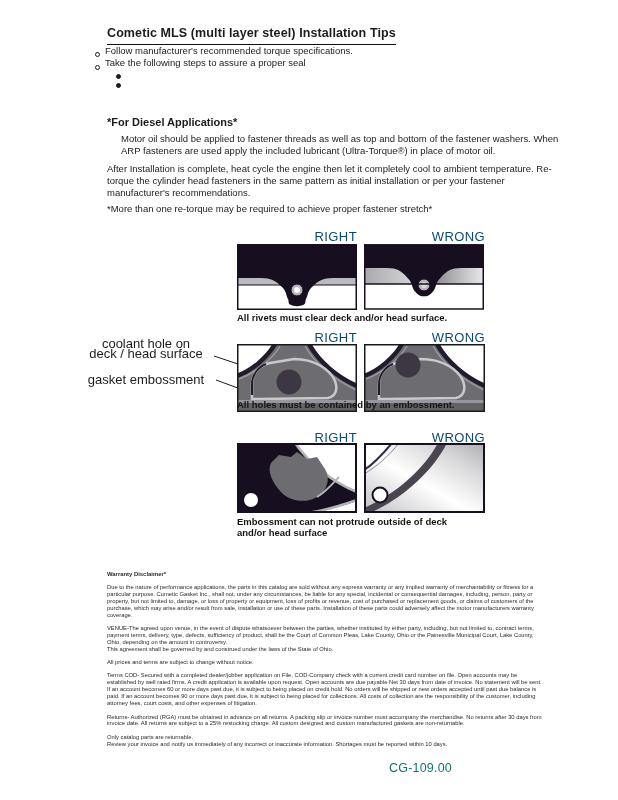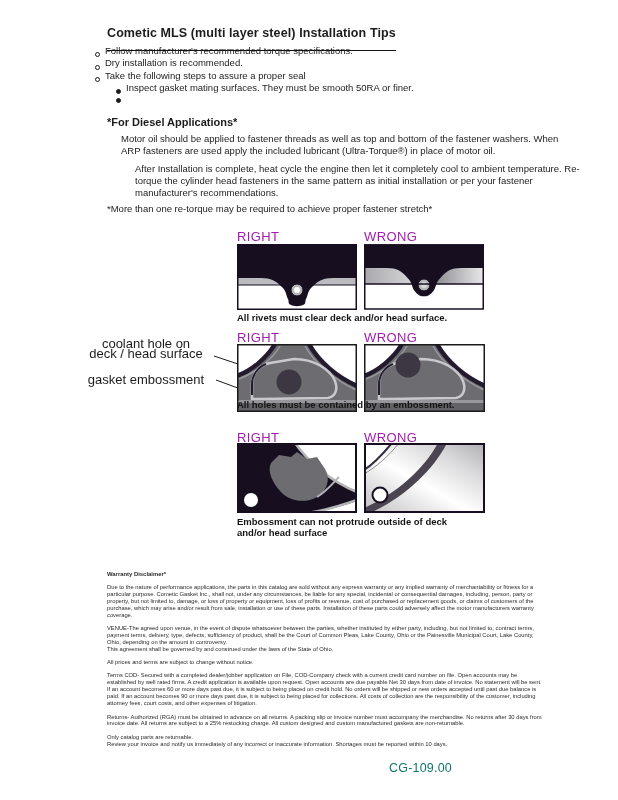--- a/index.html
+++ b/index.html
@@ -10,37 +10,37 @@
     font-family:"Liberation Sans", sans-serif;
     color:#1c1c1c;
     overflow:hidden;
   }
   .abs{position:absolute;}
   
   .title{
     left:107px;top:26px;
     font-size:12.5px;font-weight:bold;
     border-bottom:1.6px solid #111;
-    padding-bottom:10px;
+    padding-bottom:4px;
     letter-spacing:.1px;
   }
   .tips{left:95px;top:45px;width:470px;font-size:9.5px;line-height:12.3px;}
   .tip-row{display:flex;align-items:flex-end;}
   .tip-row.sub{padding-left:21px;}
   .marker{flex:0 0 auto;width:3px;height:3px;border-radius:50%;margin:4px 5px 0 0;}
   .marker.open{border:1px solid #1c1c1c;}
   .marker.fill{background:#1c1c1c;border:1px solid #1c1c1c;}
   
   .diesel-head{left:107px;top:116px;font-size:11px;font-weight:bold;text-align:right;}
   .para{left:107px;width:452px;font-size:9.5px;line-height:12px;}
   .p1{top:133px;margin-left:14px;}
-  .p2{top:163px;margin-left:28px;}
+  .p2{top:163px;}
   .p3{top:203px;}
   
-  .dlabel{width:120px;text-align:left;font-size:13px;letter-spacing:.4px;color:#a21caf;}
+  .dlabel{width:120px;text-align:right;font-size:13px;letter-spacing:.4px;color:#0c4a6e;}
   .dbox{width:120px;height:66px;}
   .caption{left:237px;font-size:9.5px;font-weight:bold;line-height:10.5px;color:#151515;}
   .pre{white-space:pre-line;}
   .annot{width:132px;text-align:center;font-size:13px;line-height:9.8px;color:#1c1c1c;}
   
   .warranty{left:107px;top:571px;width:437px;font-size:5.8px;line-height:6.9px;color:#2a2a2a;}
   .warranty h4{margin:0 0 6px 0;font-size:5.9px;}
   .warranty p{margin:0 0 6.5px 0;}
   
   .pagecode{left:389px;top:761px;font-size:12.5px;color:#0f766e;letter-spacing:.2px;}
@@ -52,29 +52,24 @@
 
   <div class="abs title">Cometic MLS (multi layer steel) Installation Tips</div>
 
   <div class="abs tips">
     <div class="tip-row">
       <span class="marker open"></span>
       <span>Follow manufacturer's recommended torque specifications.</span>
     </div>
     <div class="tip-row">
       <span class="marker open"></span>
-      <span>Dry installation is recommended.</span>
-    </div>
-    <div class="tip-row">
-      <span class="marker open"></span>
       <span>Take the following steps to assure a proper seal</span>
     </div>
     <div class="tip-row sub">
       <span class="marker fill"></span>
-      <span>Inspect gasket mating surfaces.  They must be smooth 50RA or finer.</span>
     </div>
     <div class="tip-row sub">
       <span class="marker fill"></span>
     </div>
   </div>
 
   <div class="abs diesel-head">*For Diesel Applications*</div>
   <div class="abs para p1">Motor oil should be applied to fastener threads as well as top and bottom of the fastener washers. When ARP fasteners are used apply the included lubricant (Ultra-Torque®) in place of motor oil.</div>
   <div class="abs para p2">After Installation is complete, heat cycle the engine then let it completely cool to ambient temperature. Re-torque the cylinder head fasteners in the same pattern as initial installation or per your fastener manufacturer's recommendations.</div>
   <div class="abs para p3">*More than one re-torque may be required to achieve proper fastener stretch*</div>

